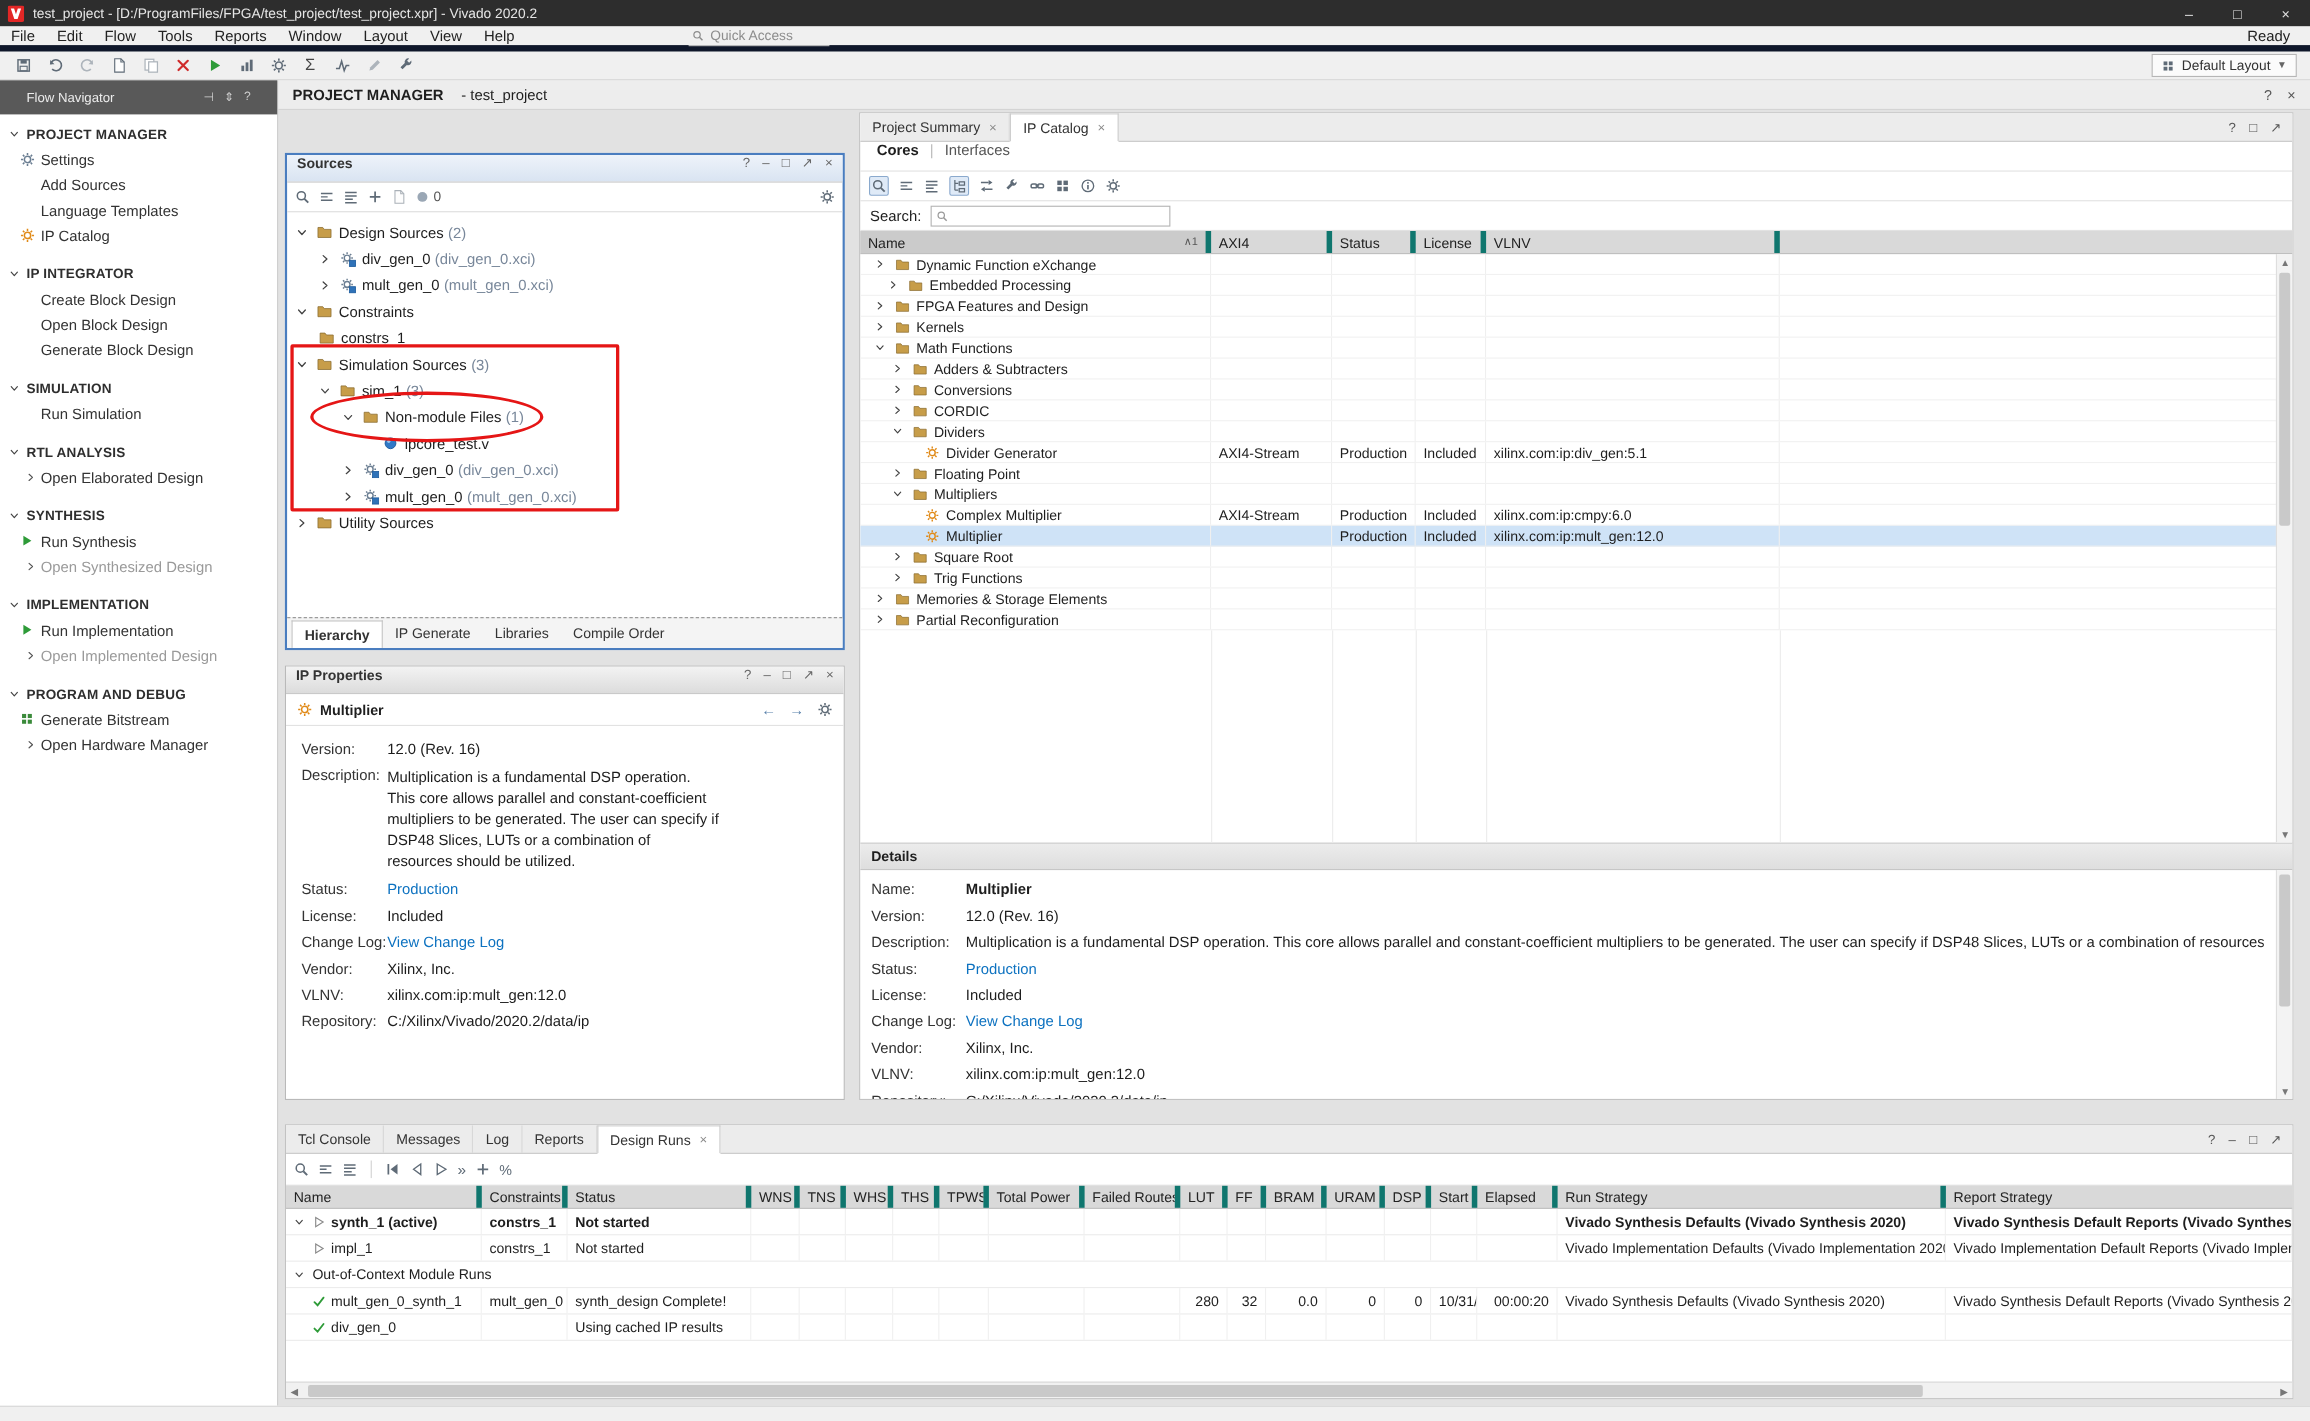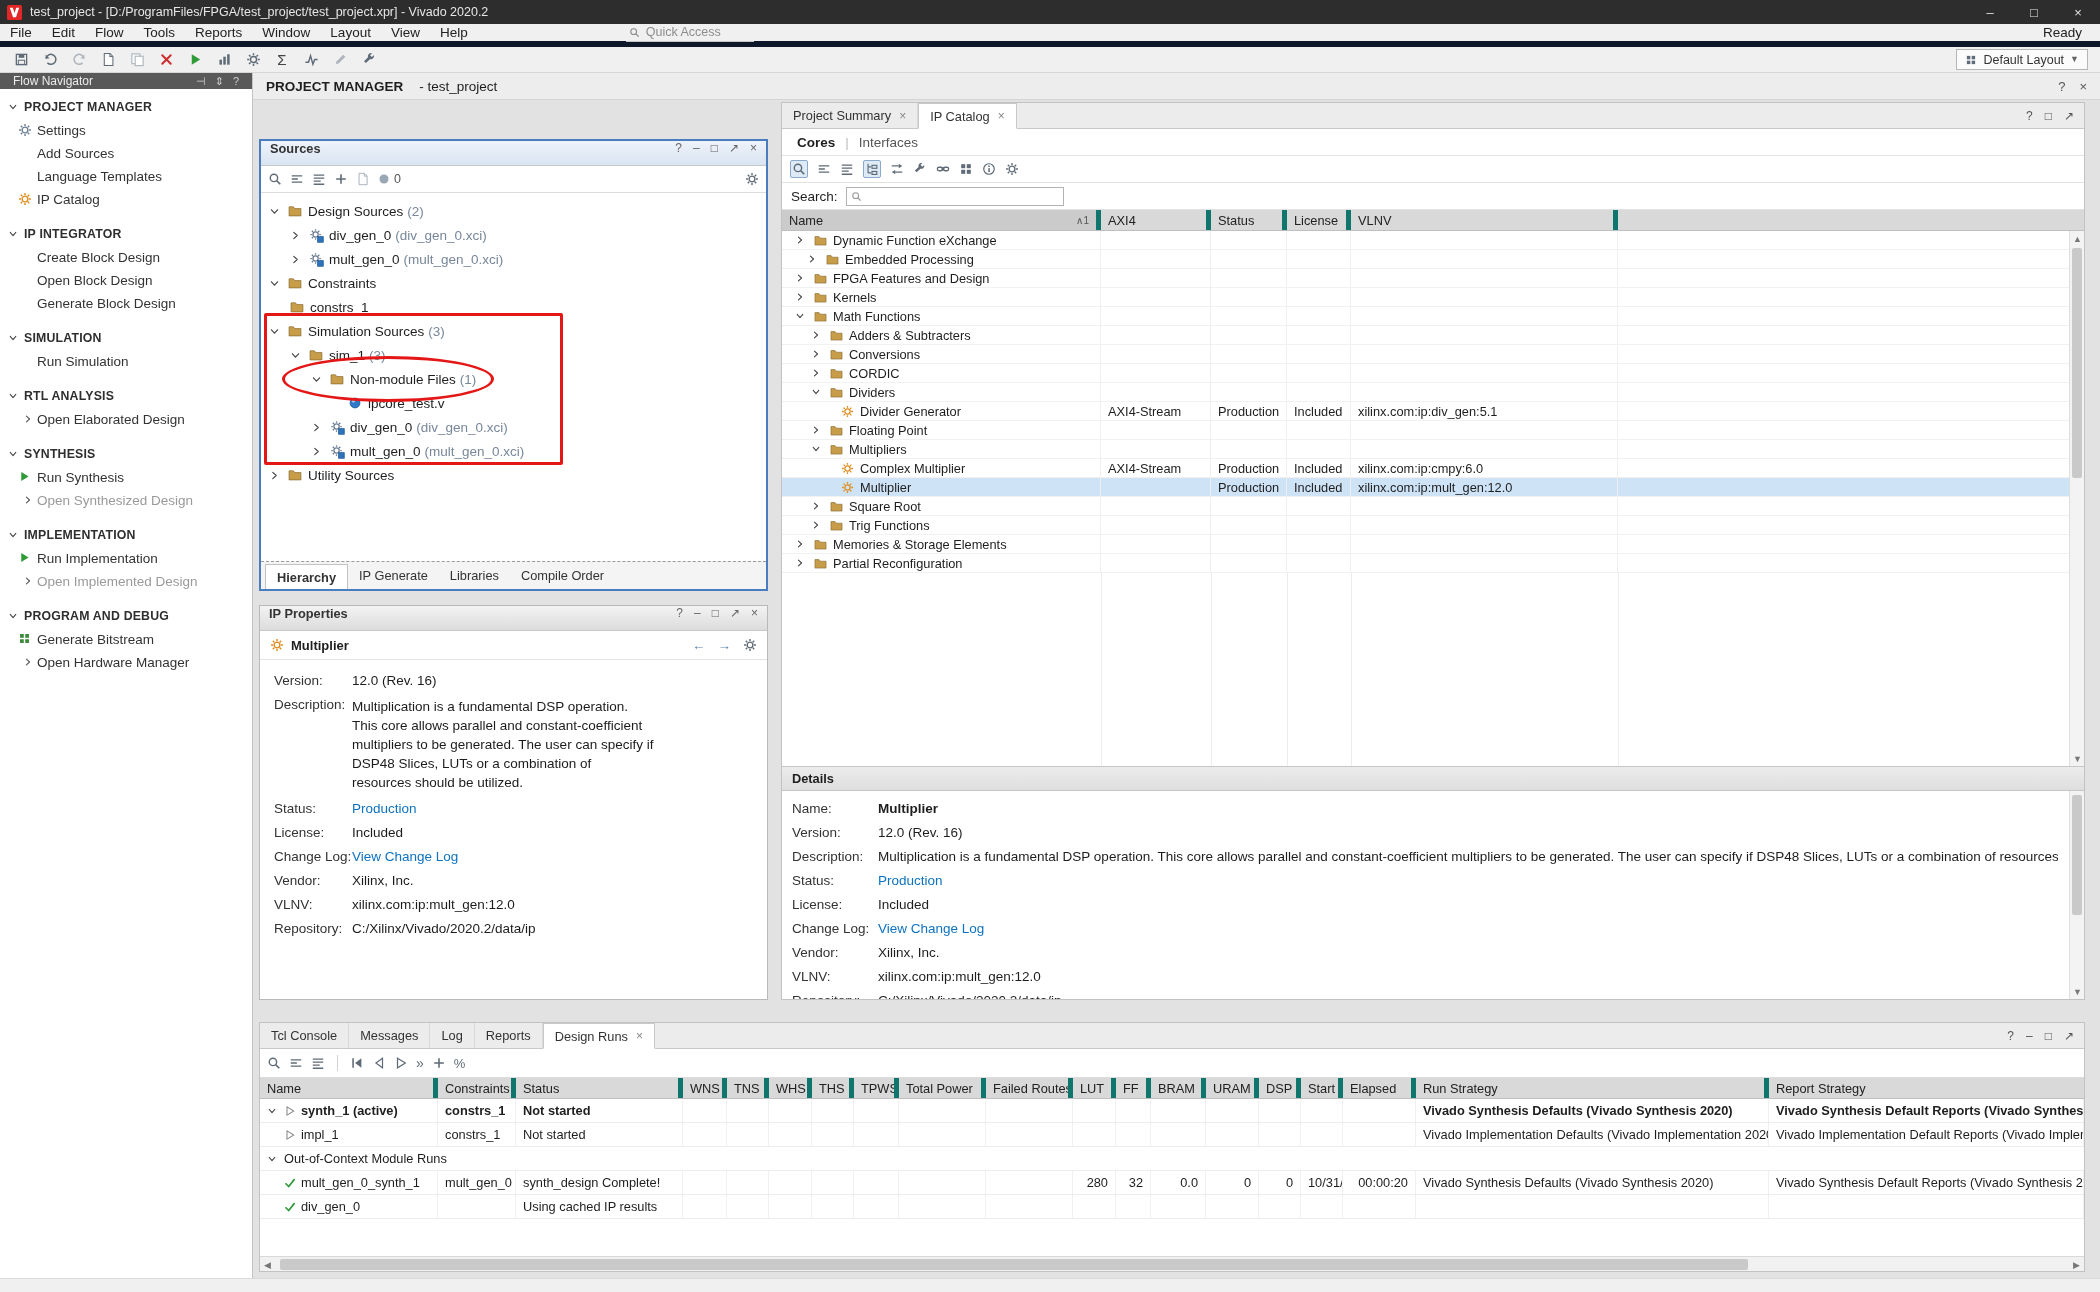--- a/index.html
+++ b/index.html
@@ -25,22 +25,22 @@
 .toolbar{position:absolute;left:0;top:47px;width:2100px;height:26px;background:#f0f0f0;
          border-bottom:1px solid #d6d6d6;display:flex;align-items:center;padding-left:8px;gap:3px}
 .tbtn{width:26px;height:22px;display:flex;align-items:center;justify-content:center;color:#5f6b77}
 .tbtn.dis{color:#adb4bb}
 .tsep{width:1px;height:16px;background:#d2d2d2;margin:0 4px}
 .layout-sel{margin-left:auto;margin-right:12px;display:flex;align-items:center;gap:6px;
             border:1px solid #b6b6b6;background:#fbfbfb;height:21px;padding:0 8px;font-size:12.5px;color:#333}
 
 .flownav{position:absolute;left:0;top:73px;width:253px;bottom:14px;background:#fff;
          border-right:1px solid #c4c4c4;display:flex;flex-direction:column}
-.fn-head{height:16px;background:#595959;color:#ececec;display:flex;align-items:center;
-         padding:0 13px;font-size:12px}
+.fn-head{height:31px;background:#595959;color:#ececec;display:flex;align-items:center;
+         padding:0 24px;font-size:12px}
 .fn-head .sp{margin-left:auto;display:flex;gap:9px;color:#cfcfcf;font-size:11px}
 .fn-body{flex:1;padding-top:8px;overflow:hidden}
 .fn-sec{margin-bottom:13px}
 .fn-sech{display:flex;align-items:center;gap:6px;padding:3px 0 5px 8px;font-weight:bold;
          font-size:12.3px;color:#2e2e2e;letter-spacing:.2px}
 .fn-item{height:23px;display:flex;align-items:center;padding-left:37px;position:relative;color:#333}
 .fn-item.muted{color:#9a9a9a}
 .fic{position:absolute;left:18px;top:4px}
 .fch{position:absolute;left:23px;top:6px;color:#555}
 
@@ -83,21 +83,21 @@
 .fval{color:#1c1c1c}
 .fval.desc{width:302px;line-height:19px}
 .link{color:#0d72c0}
 
 .rpanel{left:781px;top:102px;width:1304px;height:898px;border:1px solid #c2c2c2}
 .rtabs{height:26px;background:#ececec;border-bottom:1px solid #c9c9c9;display:flex;align-items:stretch;flex:none}
 .rtab{display:flex;align-items:center;gap:8px;padding:0 11px;color:#333;border-right:1px solid #d8d8d8;font-size:12.8px}
 .rtab.active{background:#fff;border:1px solid #c9c9c9;border-bottom:1px solid #fff;margin-bottom:-1px}
 .tabx{color:#888;font-size:12px}
 .rticons{margin-left:auto;display:flex;gap:12px;align-items:center;padding-right:10px;color:#555;font-size:12px}
-.rsub{height:27px;border-bottom:1px solid #e2e2e2;display:flex;align-items:center;gap:10px;
+.rsub{height:27px;border-bottom:1px solid #e2e2e2;display:flex;gap:10px;
       padding-left:15px;flex:none}
 .rsub .sep{color:#bbb}
 .rtool{height:27px;border-bottom:1px solid #e2e2e2;display:flex;align-items:center;gap:9px;
        padding:0 8px;flex:none;color:#5f6b77}
 .tact{border:1px solid #8aa9cd;background:#dfeaf7;border-radius:2px;padding:1px}
 .rsearch{height:27px;border-bottom:1px solid #e2e2e2;display:flex;align-items:center;gap:8px;
          padding-left:9px;flex:none}
 .sinput{width:218px;height:19px;border:1px solid #b3b3b3;background:#fff;display:flex;align-items:center;
         gap:4px;padding:0 4px;color:#9a9a9a}
 .sinput input{border:none;outline:none;flex:1;font:inherit;background:transparent}

